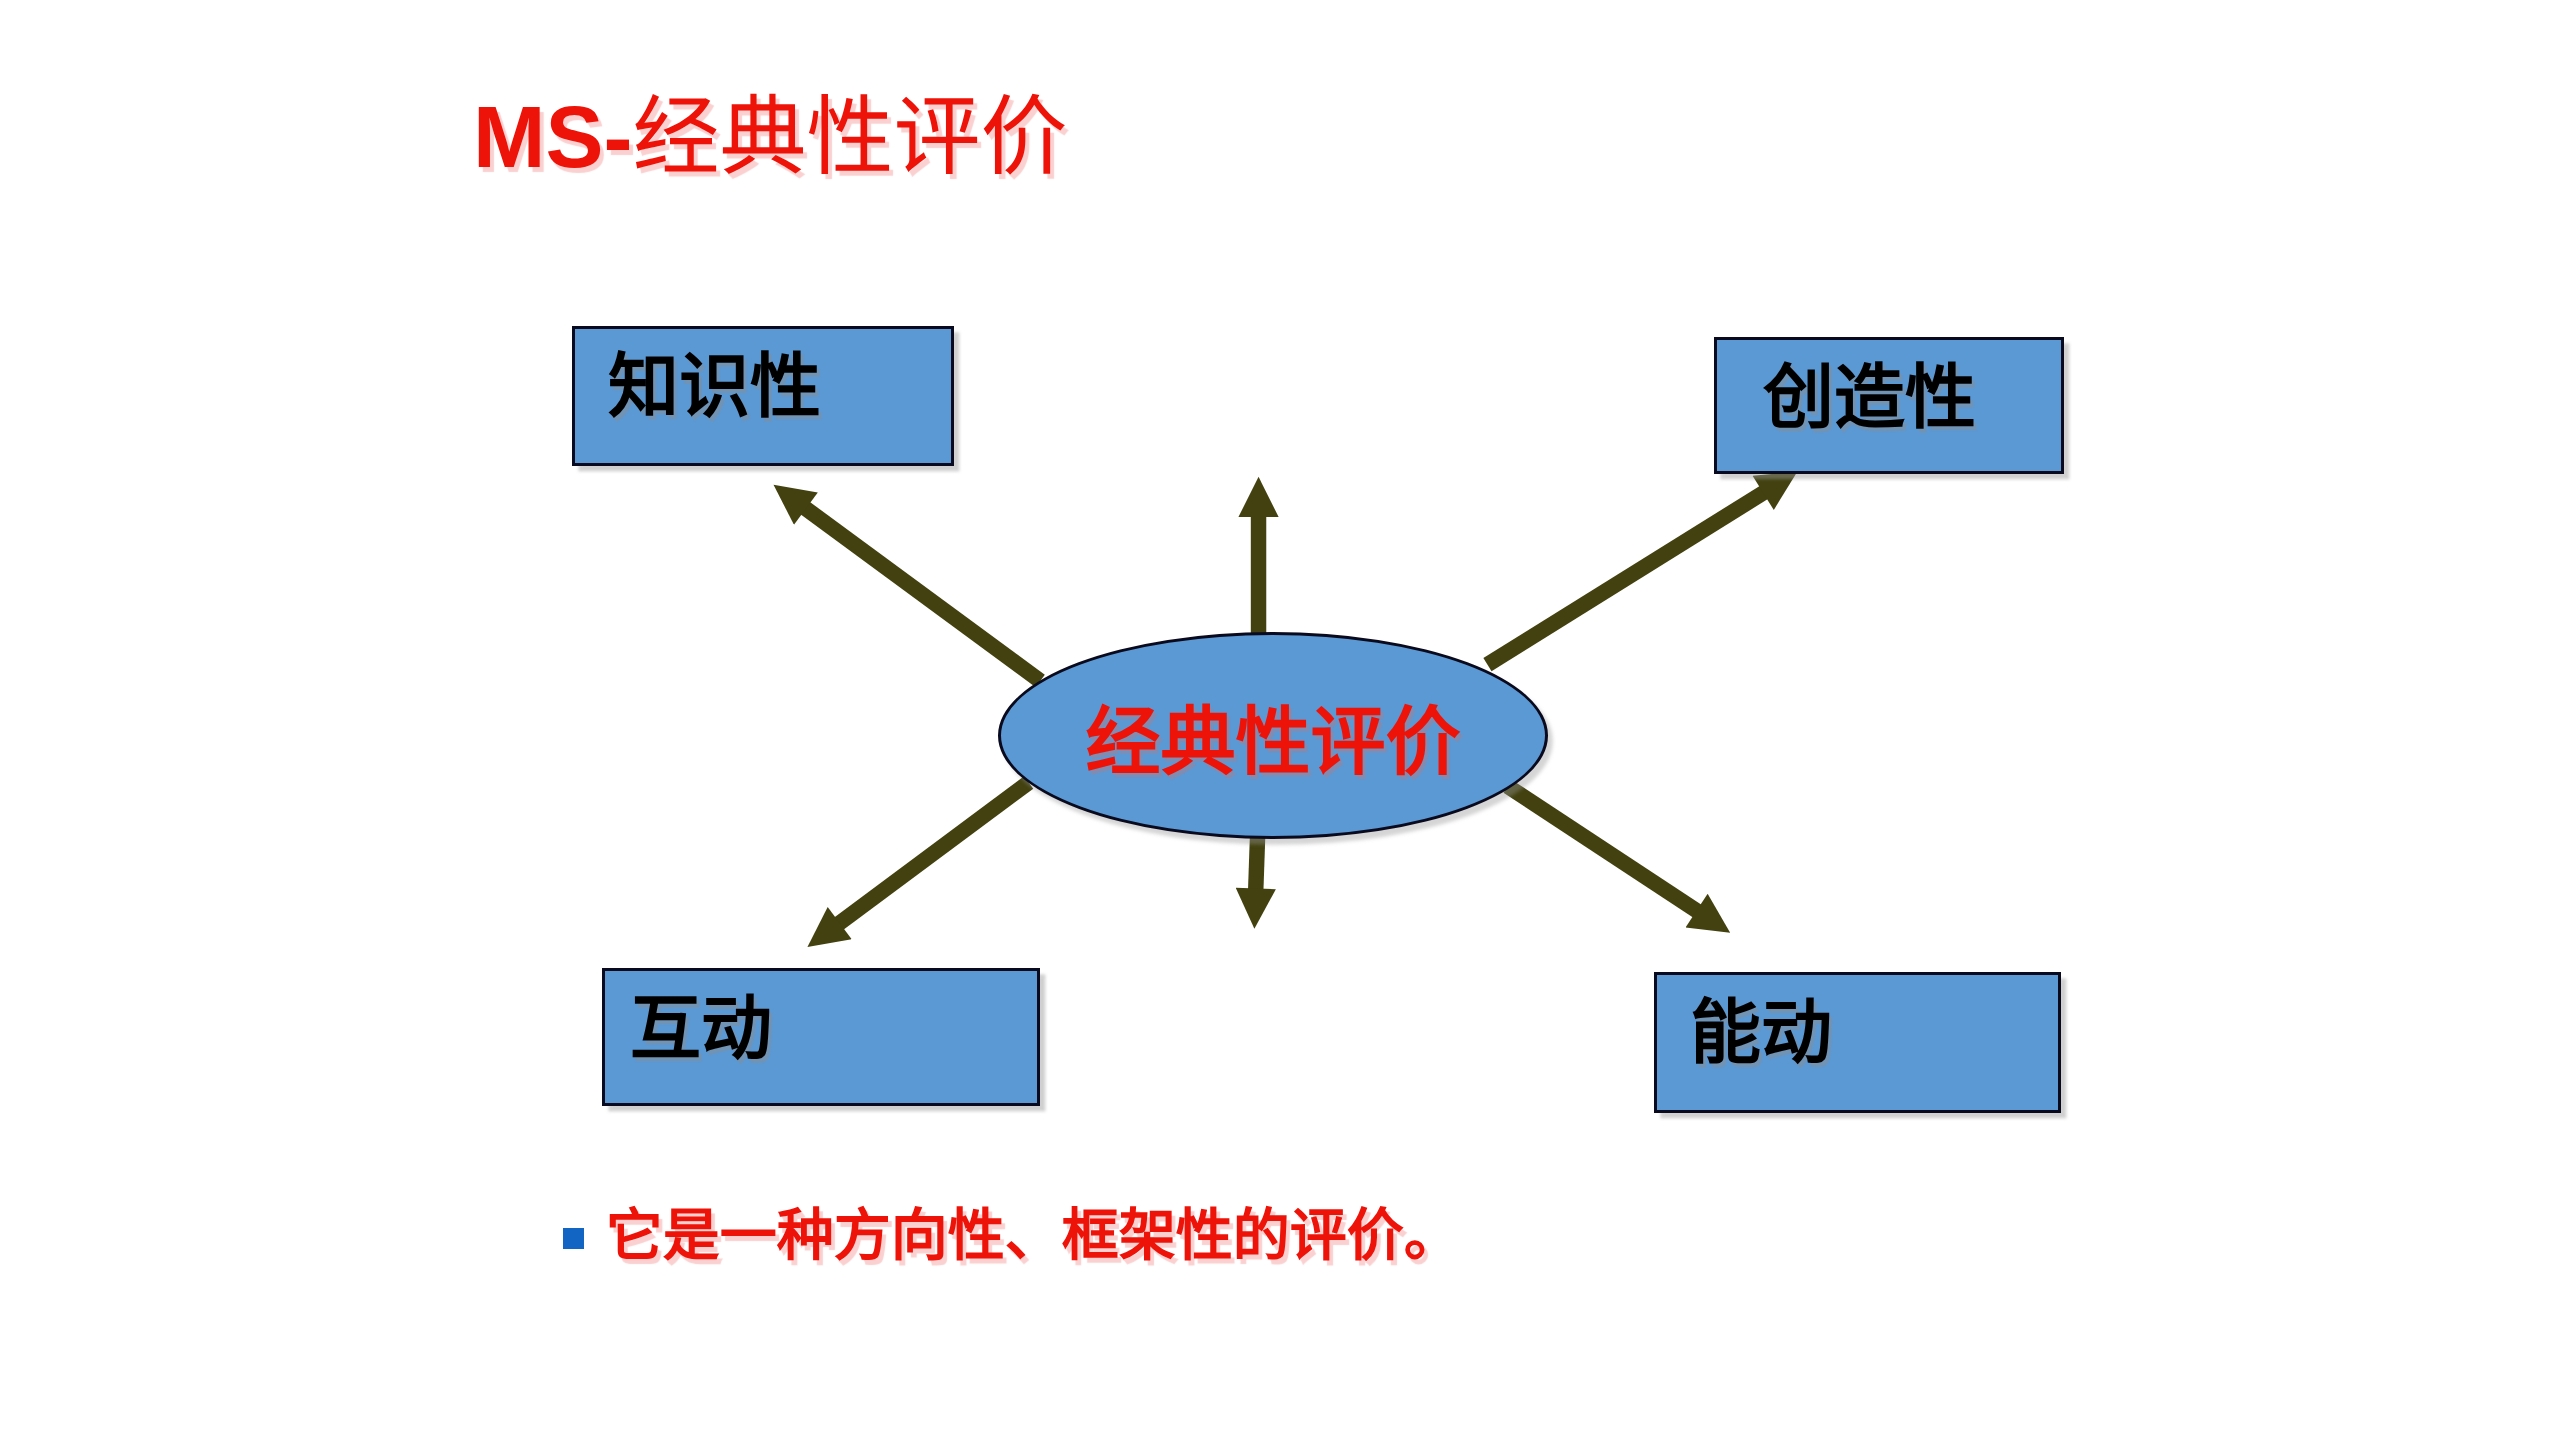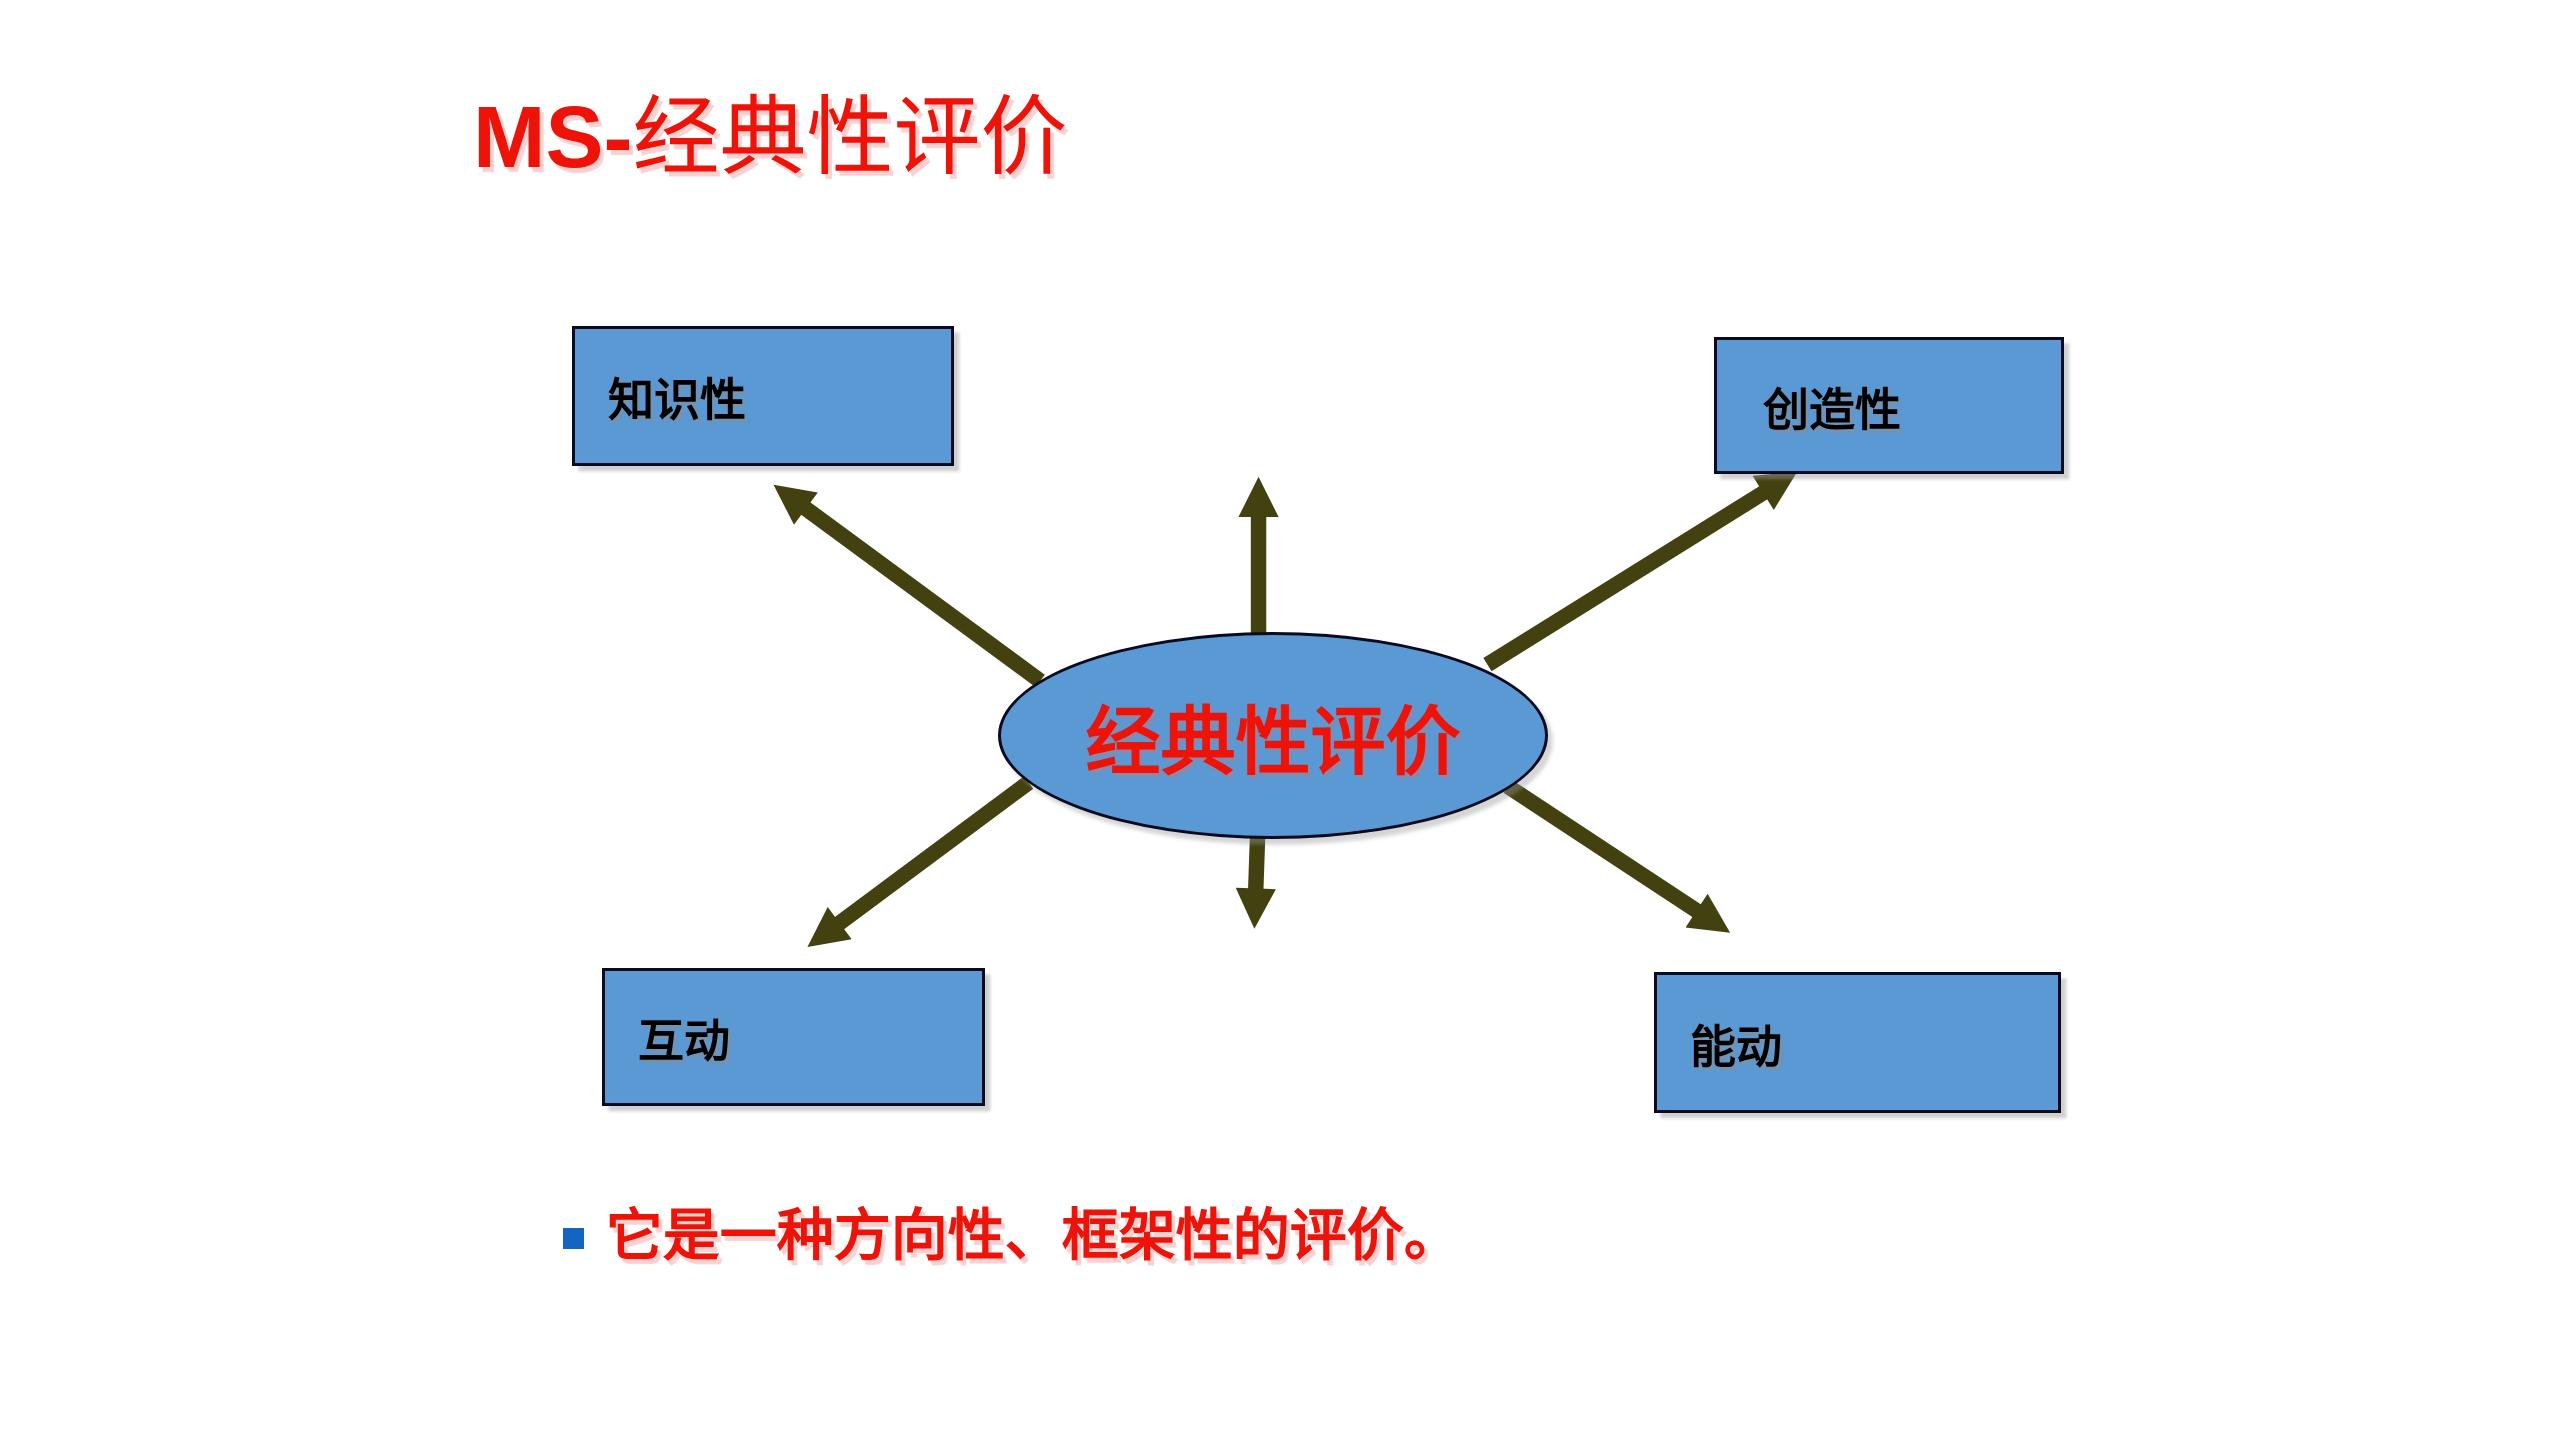--- a/index.html
+++ b/index.html
@@ -40,31 +40,31 @@
   
   svg.arrows{position:absolute;left:0;top:0;z-index:1;}
   line.arrow{stroke:var(--arrow-olive);stroke-width:16px;}
   #arrowhead path{fill:var(--arrow-olive);}
   
   .node{
     position:absolute;z-index:2;
     background:var(--node-fill);
     border:3.9px solid var(--node-border);
     box-shadow:5.8px 5.8px 2.9px rgba(150,150,150,0.45);
-    display:flex;align-items:center;
+    display:flex;
     padding-left:33px;
-    font-size:46px;font-weight:bold;color:var(--node-text);
+    font-size:71px;font-weight:bold;color:var(--node-text);
     white-space:nowrap;
     text-shadow:2.9px 3.9px 1px rgba(140,140,140,0.45);
   }
   .node.light{font-weight:bold;margin-top:25px;}
   .node-zhishixing{left:572px;top:326px;width:382px;height:140px;}
   .node-gexing{left:1075px;top:328px;width:379px;height:138px;}
   .node-chuangzaoxing{left:1714px;top:312px;width:350px;height:137px;padding-left:46px;}
-  .node-hudong{left:602px;top:968px;width:383px;height:138px;padding-left:33px;}
+  .node-hudong{left:602px;top:968px;width:438px;height:138px;padding-left:25px;}
   .node-zhudong{left:1090px;top:951px;width:382px;height:140px;padding-left:25px;}
   .node-nengdong{left:1654px;top:949px;width:407px;height:141px;margin-top:23px;}
   
   .center-ellipse{
     position:absolute;z-index:2;
     left:998px;top:632px;width:550px;height:207px;
     background:var(--node-fill);
     border:3.9px solid var(--node-border);
     border-radius:50%;
     box-shadow:4.8px 5.8px 3.9px rgba(150,150,150,0.4);

